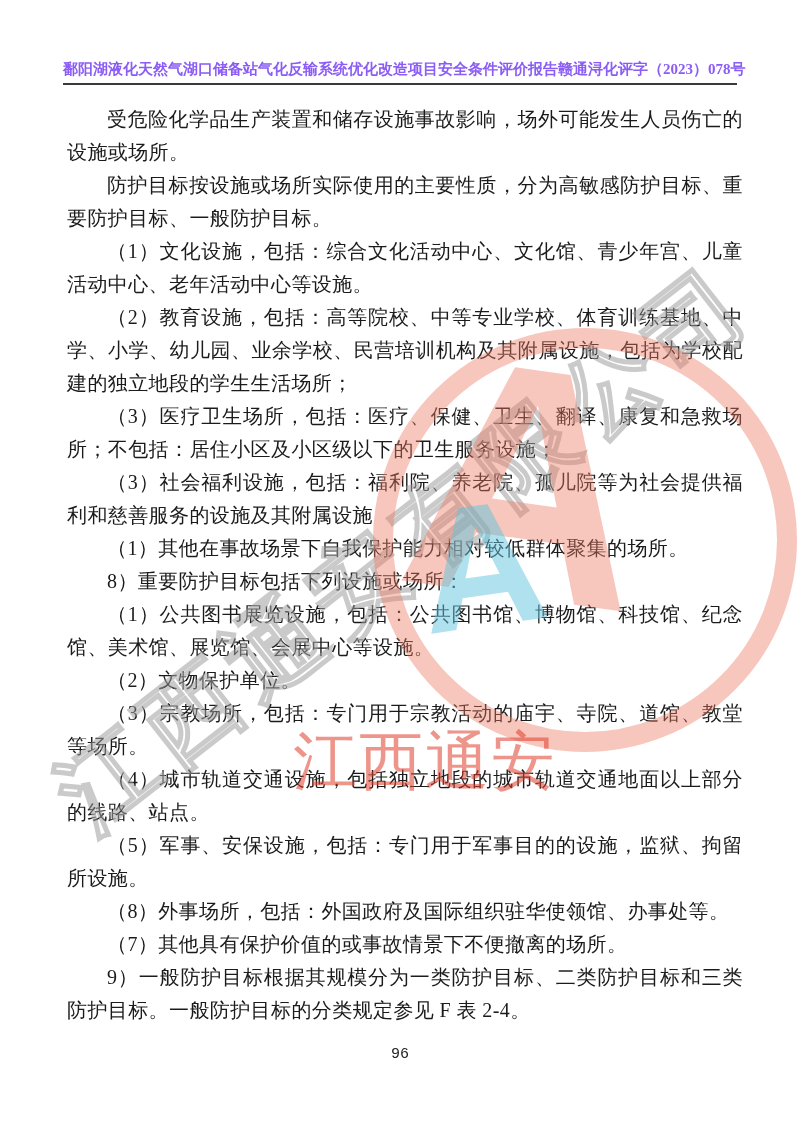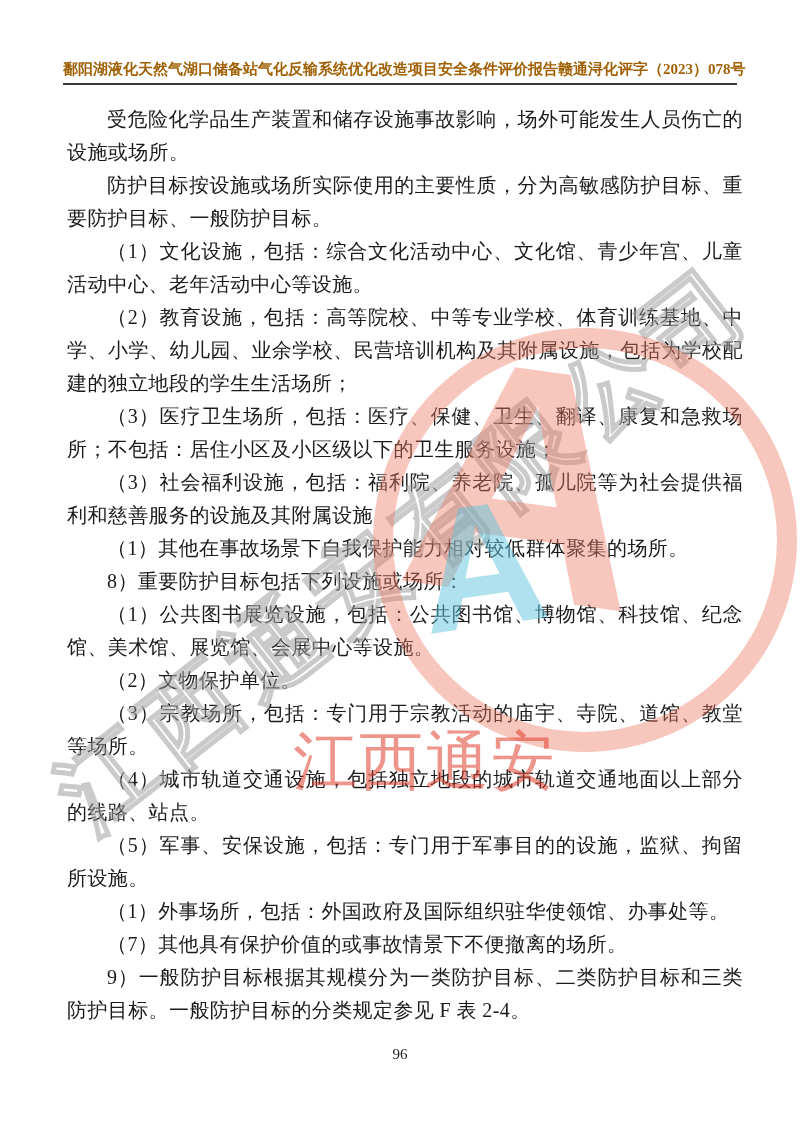--- a/index.html
+++ b/index.html
@@ -11,34 +11,34 @@
     overflow:hidden;
     font-family:"Liberation Serif","DejaVu Serif",serif;
     color:#1b1b1b;
   }
   
   .header{
     position:absolute;left:63px;top:60px;width:674px;
     display:flex;justify-content:space-between;align-items:flex-end;
     border-bottom:2px solid #3a3a3a;
     padding-bottom:4px;
-    font-size:15px;font-weight:bold;color:#a16207;
+    font-size:15px;font-weight:bold;color:#8b5cf6;
     white-space:nowrap;
   }
   
   .body-text{
     position:absolute;left:67px;top:103px;width:676px;
     font-size:20px;line-height:33px;letter-spacing:0.4px;
     text-align:justify;
   }
   .body-text p{margin:0;text-indent:2em;}
   
   .footer{
     position:absolute;left:0;top:1046px;width:800px;
-    text-align:center;font-size:15px;color:#222;
+    text-align:center;font-size:15px;color:#222;font-family:Liberation Mono, monospace;
   }
   
   .wm{position:absolute;left:0;top:0;width:800px;height:1131px;pointer-events:none;}
   .wm-ring{
     position:absolute;left:373px;top:328px;width:384px;height:384px;
     border:20px solid rgba(235,118,96,0.42);
     border-radius:50%;
   }
   .wm-logo-a{
     position:absolute;left:408px;top:318px;
@@ -87,21 +87,21 @@
     <p>（2）教育设施，包括：高等院校、中等专业学校、体育训练基地、中学、小学、幼儿园、业余学校、民营培训机构及其附属设施，包括为学校配建的独立地段的学生生活场所；</p>
     <p>（3）医疗卫生场所，包括：医疗、保健、卫生、翻译、康复和急救场所；不包括：居住小区及小区级以下的卫生服务设施；</p>
     <p>（3）社会福利设施，包括：福利院、养老院、孤儿院等为社会提供福利和慈善服务的设施及其附属设施</p>
     <p>（1）其他在事故场景下自我保护能力相对较低群体聚集的场所。</p>
     <p>8）重要防护目标包括下列设施或场所：</p>
     <p>（1）公共图书展览设施，包括：公共图书馆、博物馆、科技馆、纪念馆、美术馆、展览馆、会展中心等设施。</p>
     <p>（2）文物保护单位。</p>
     <p>（3）宗教场所，包括：专门用于宗教活动的庙宇、寺院、道馆、教堂等场所。</p>
     <p>（4）城市轨道交通设施，包括独立地段的城市轨道交通地面以上部分的线路、站点。</p>
     <p>（5）军事、安保设施，包括：专门用于军事目的的设施，监狱、拘留所设施。</p>
-    <p>（1）外事场所，包括：外国政府及国际组织驻华使领馆、办事处等。</p>
+    <p>（8）外事场所，包括：外国政府及国际组织驻华使领馆、办事处等。</p>
     <p>（7）其他具有保护价值的或事故情景下不便撤离的场所。</p>
     <p>9）一般防护目标根据其规模分为一类防护目标、二类防护目标和三类防护目标。一般防护目标的分类规定参见 F 表 2-4。</p>
   </div>
 
   <div class="footer">96</div>
 
   <div class="wm">
     <div class="wm-outline">江西通安有限公司</div>
     <div class="wm-ring"></div>
     <div class="wm-logo-a">A</div>

